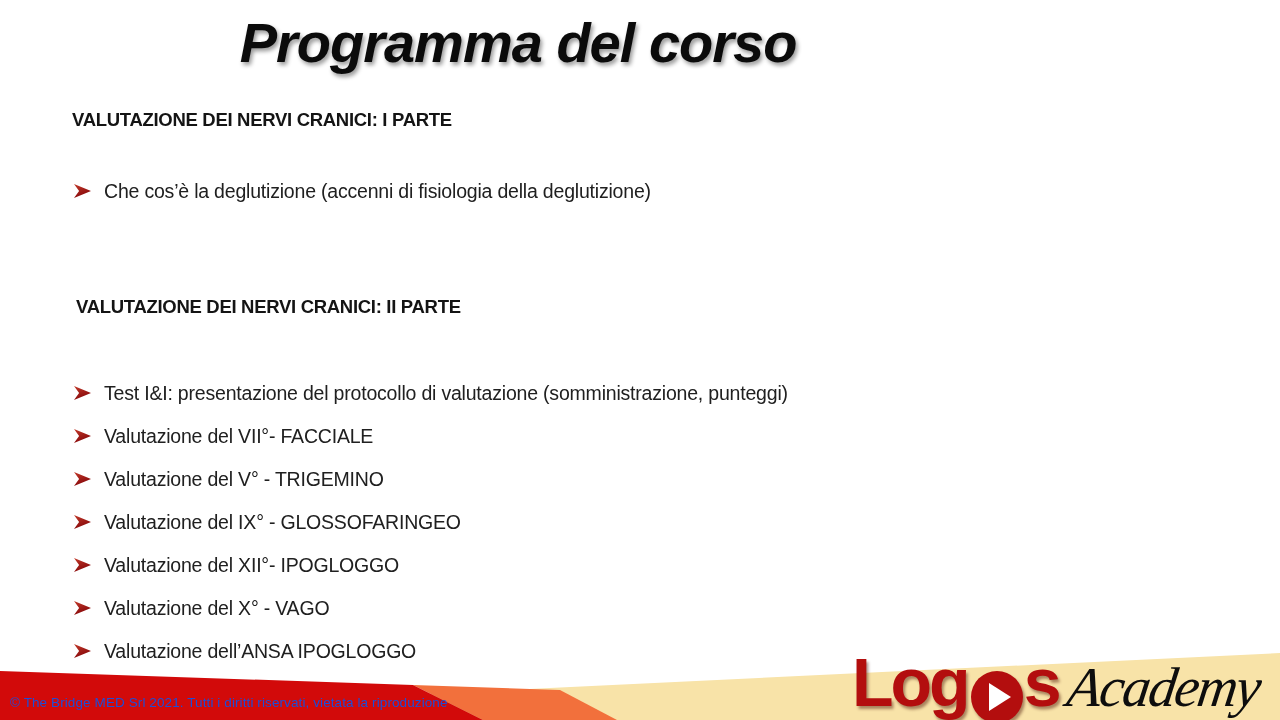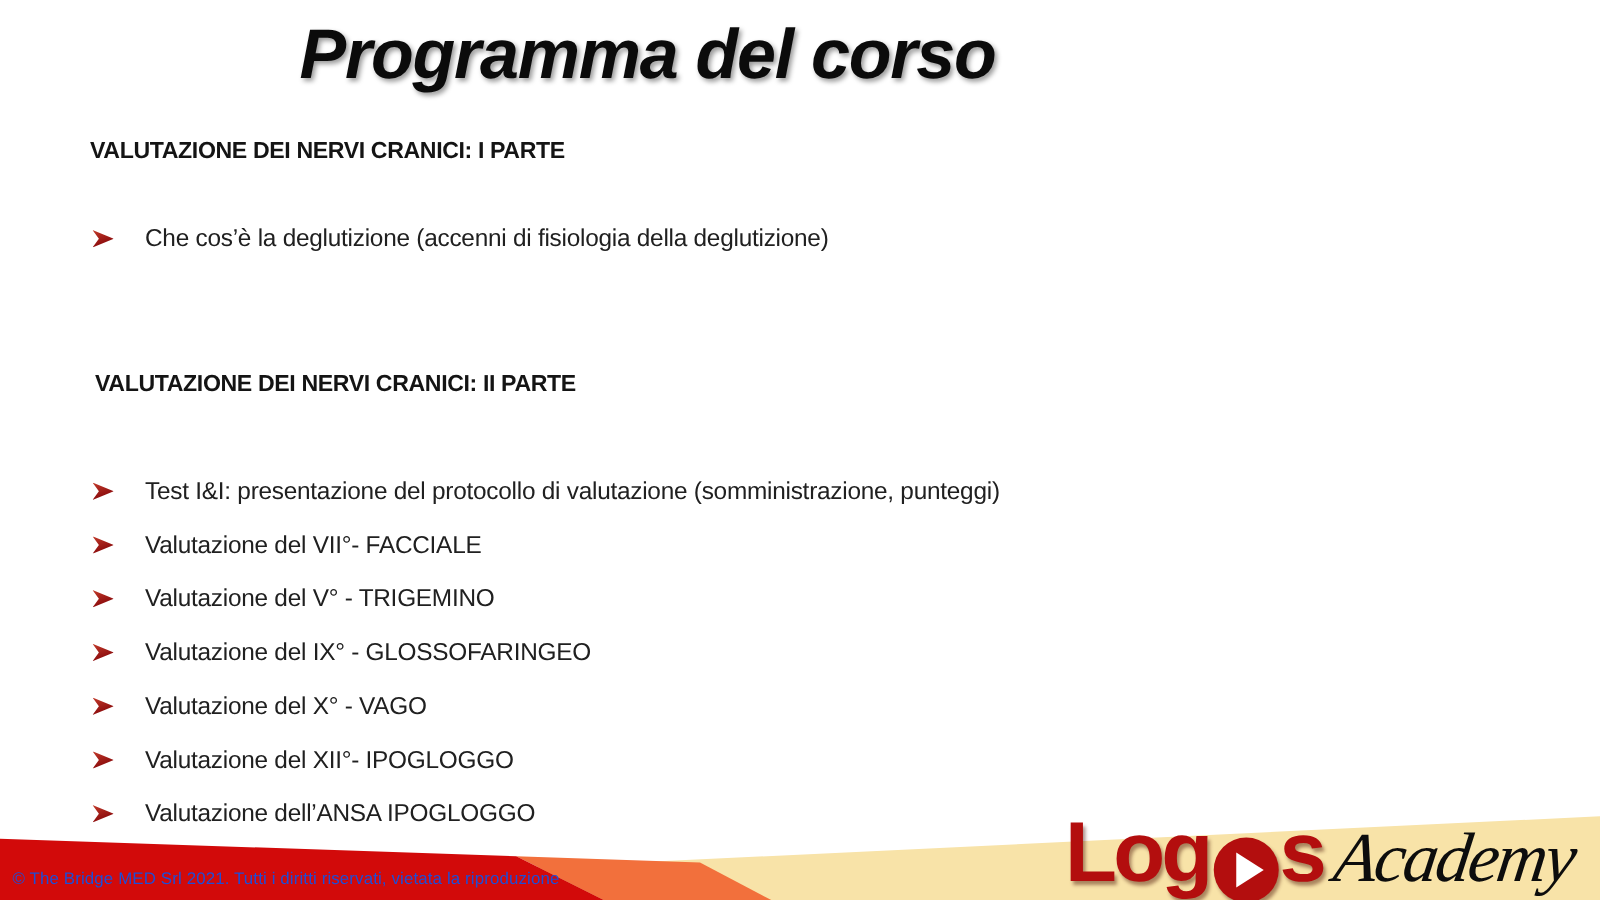--- a/index.html
+++ b/index.html
@@ -34,21 +34,21 @@
   .heading-1{left:72px;top:109px;}
   .heading-2{left:76px;top:296px;}
 
   
   .blist{position:absolute;}
   .blist-1{left:74px;top:177px;}
   .blist-2{left:74px;top:379px;}
   .row{
     display:flex;align-items:flex-start;
     height:43px;padding-top:3px;box-sizing:border-box;
-    gap:25px;
+    gap:13px;
   }
   .arrow{
     width:17px;height:14px;margin-top:4px;flex:0 0 17px;
     background:linear-gradient(160deg,#c33b2b 0%, #8f0f0f 70%);
     clip-path:polygon(0 0, 100% 50%, 0 100%, 30% 50%);
   }
   .btext{
     font-size:19.5px;line-height:22px;
     letter-spacing:-0.2px;
     color:#202020;
@@ -130,25 +130,25 @@
     <div class="row">
       <span class="arrow"></span>
       <span class="btext">Valutazione del V° - TRIGEMINO</span>
     </div>
     <div class="row">
       <span class="arrow"></span>
       <span class="btext">Valutazione del IX° - GLOSSOFARINGEO</span>
     </div>
     <div class="row">
       <span class="arrow"></span>
-      <span class="btext">Valutazione del X° - VAGO</span>
+      <span class="btext">Valutazione del XII°- IPOGLOGGO</span>
     </div>
     <div class="row">
       <span class="arrow"></span>
-      <span class="btext">Valutazione del XII°- IPOGLOGGO</span>
+      <span class="btext">Valutazione del X° - VAGO</span>
     </div>
     <div class="row">
       <span class="arrow"></span>
       <span class="btext">Valutazione dell’ANSA IPOGLOGGO</span>
     </div>
   </div>
 
   <svg class="decor" width="1280" height="720" viewBox="0 0 1280 720" aria-hidden="true">
     <polygon points="300,700 1280,653 1280,720 300,720" fill="#F8E3A8"></polygon>
     <polygon points="413,685 560,690 617,720 483,720" fill="#F2703C"></polygon>

